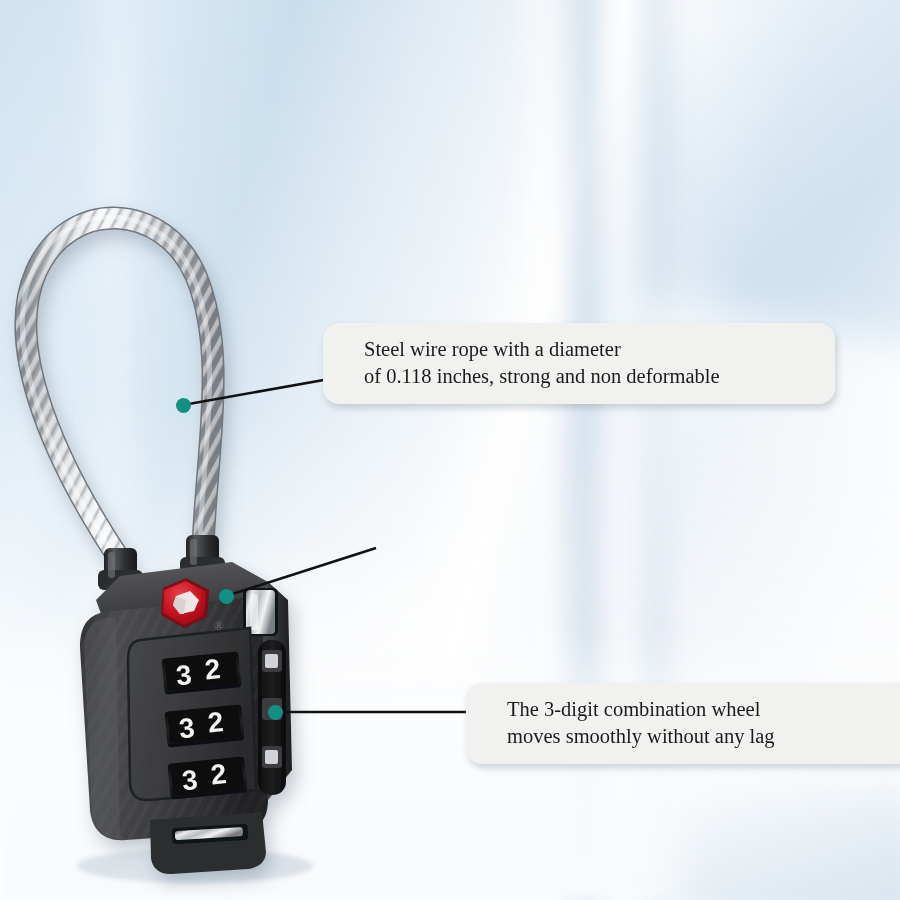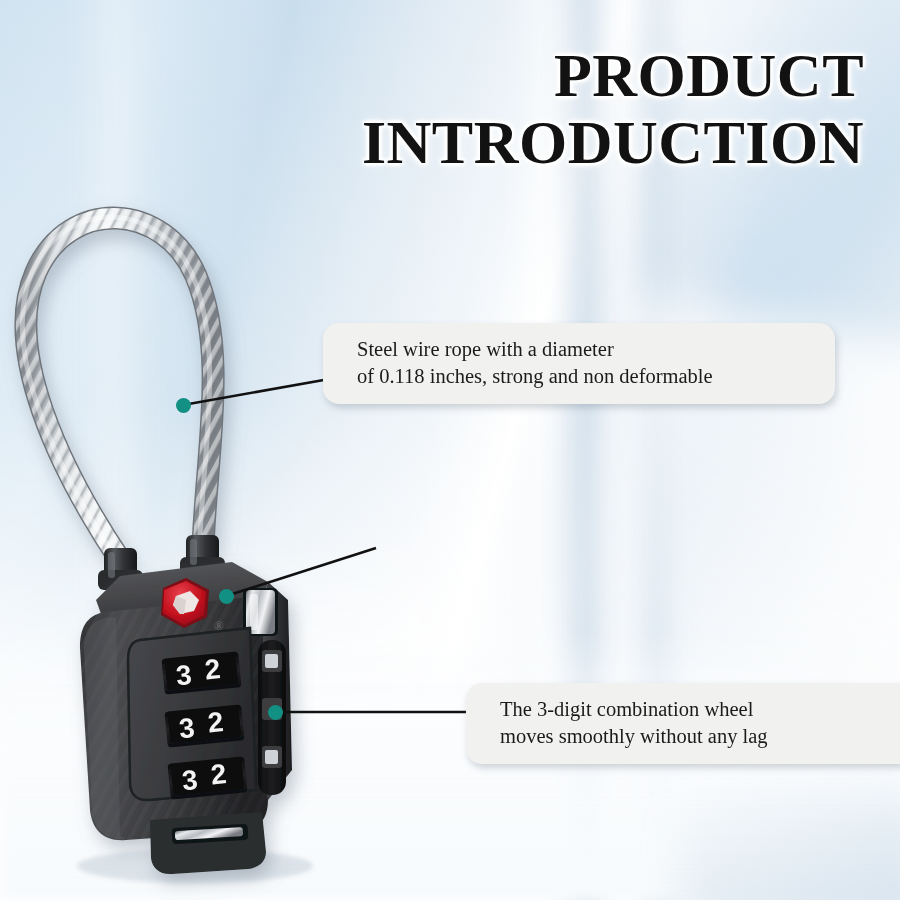--- a/index.html
+++ b/index.html
@@ -149,20 +149,21 @@
   
   .callout {
     position: absolute;
     display: flex;
     align-items: flex-start;
     border-radius: 16px;
     background: #f1f1ef;
     box-shadow: 2px 4px 7px rgba(90,105,120,0.28);
     z-index: 35;
     overflow: hidden;
+    gap: 7px;
   }
   .callout-tab {
     width: 21px;
     flex: 0 0 21px;
     background: #129083;
     border-top-left-radius: 16px;
     border-bottom-left-radius: 16px;
   }
   .callout-text {
     padding: 13px 16px 14px 13px;
@@ -200,24 +201,20 @@
   <div class="bg-streak streak-e"></div>
   <div class="bg-streak streak-a"></div>
   <div class="bg-streak streak-b"></div>
   <div class="bg-streak streak-c"></div>
   <div class="bg-streak streak-d"></div>
   <div class="bg-diag diag-2"></div>
   <div class="bg-diag diag-3"></div>
   <div class="bg-floor"></div>
   <div class="bg-corner"></div>
 
-  <div class="title-block">
-    <div class="title-line title-1">PRODUCT</div>
-    <div class="title-line title-2">INTRODUCTION</div>
-  </div>
 
   <svg id="product" viewBox="0 0 900 900">
     <defs>
 
       <linearGradient id="cableShade" x1="0" y1="0" x2="1" y2="0">
         <stop offset="0%" stop-color="#8d9298"></stop>
         <stop offset="18%" stop-color="#cfd4d8"></stop>
         <stop offset="42%" stop-color="#f4f6f7"></stop>
         <stop offset="62%" stop-color="#d4d9dd"></stop>
         <stop offset="85%" stop-color="#9aa0a6"></stop>

